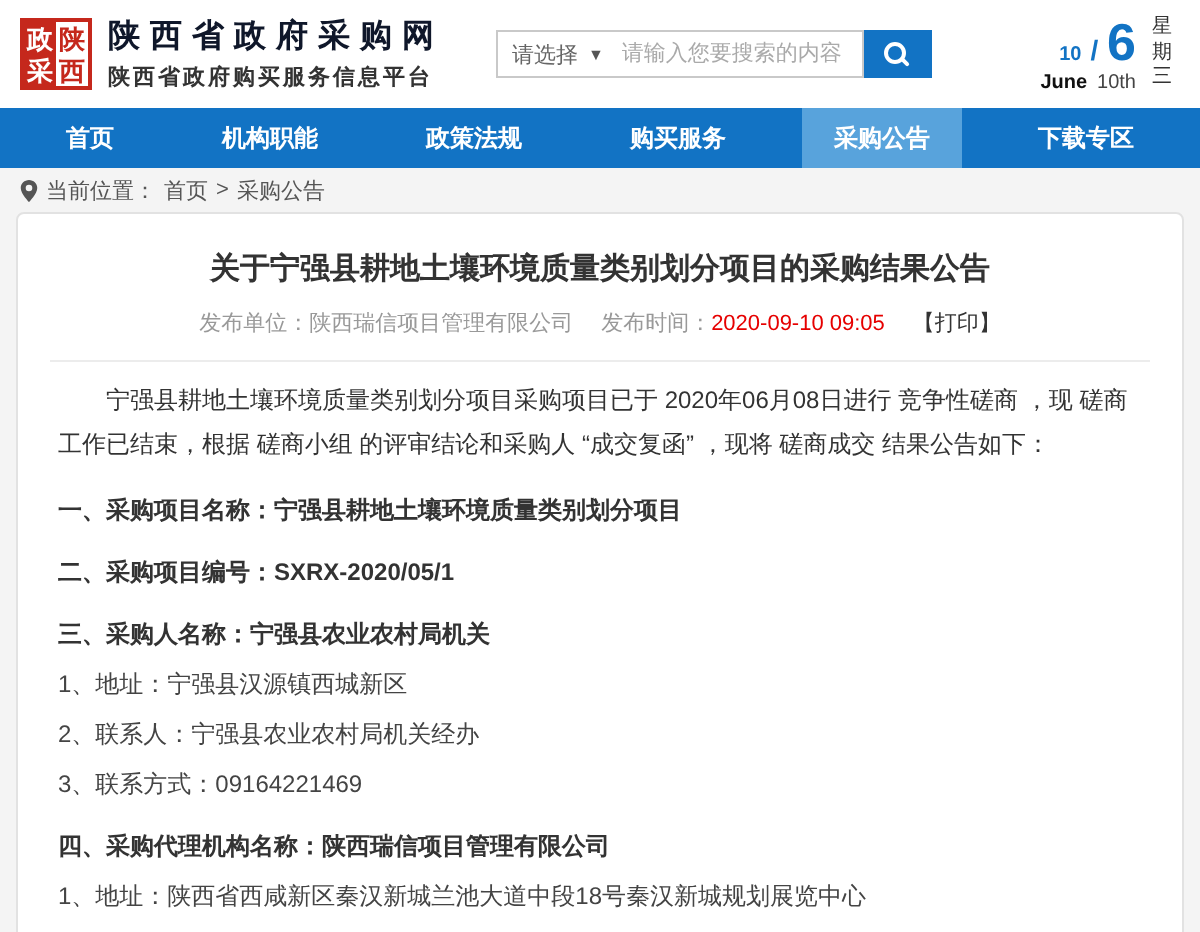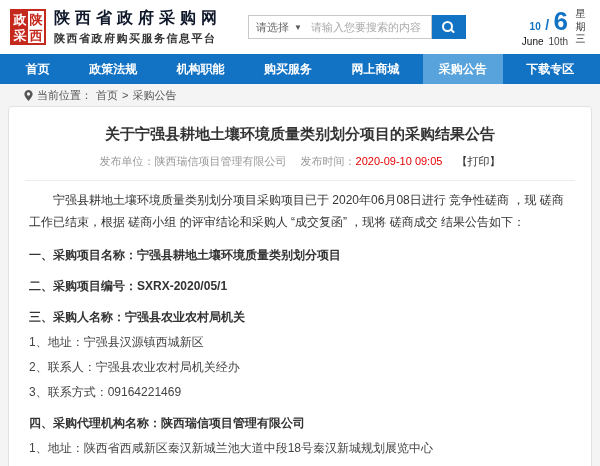--- a/index.html
+++ b/index.html
@@ -57,40 +57,40 @@
     content:"";position:absolute;left:8px;top:9px;width:5px;height:2px;
     background:#fff;transform:rotate(45deg);border-radius:1px;
   }
   
   .datebox{margin-left:auto;display:flex;align-items:center;gap:7px;padding-right:4px;}
   .date-nums{text-align:right;line-height:1;}
   .d-small{font-size:10px;font-weight:bold;color:#1273c4;}
   .d-slash{font-size:14px;font-weight:bold;color:#1273c4;}
   .d-big{font-size:26px;font-weight:bold;color:#1273c4;}
   .date-en{font-size:10px;color:#444;margin-top:2px;text-align:right;}
-  .date-en .mon{font-weight:normal;color:#111;margin-right:5px;}
+  .date-en .mon{font-weight:bold;color:#111;margin-right:5px;}
   .weekday{
     width:11px;font-size:10px;color:#333;line-height:1.25;
-    word-break:break-all;text-align:center;
+    word-break:break-all;text-align:right;
   }
   
   .mainnav{
     height:30px;background:#1273c4;
     display:flex;justify-content:space-around;align-items:stretch;
     padding:0 6px;
   }
   .nav-item{
     color:#fff;font-size:12px;font-weight:bold;line-height:30px;
     padding:0 16px;text-decoration:none;cursor:pointer;white-space:nowrap;
   }
   .nav-item.active{background:#58a3dc;}
   
   .crumbbar{
     height:18px;display:flex;align-items:center;gap:4px;
-    padding:2px 24px 0;font-size:11px;color:#555;
+    padding:2px 10px 0;font-size:11px;color:#555;
   }
   .crumbbar a{color:#555;text-decoration:none;cursor:pointer;}
   .pin-svg{width:9px;height:11px;display:block;}
   
   .card{
     margin:2px 8px 0;background:#fff;
     border:1px solid #e2e2e2;border-radius:4px;
     padding:16px 14px 18px;box-sizing:border-box;
     min-height:358px;
   }
@@ -154,24 +154,23 @@
         <div class="date-en">
           <span class="mon">June</span><span>10th</span>
         </div>
       </div>
       <div class="weekday">星期三</div>
     </div>
   </header>
 
   <nav class="mainnav" id="nav">
       <a class="nav-item">首页</a>
+      <a class="nav-item">机构职能</a>
       <a class="nav-item">政策法规</a>
-      <a class="nav-item">机构职能</a>
       <a class="nav-item">购买服务</a>
-      <a class="nav-item">网上商城</a>
       <a class="nav-item active">采购公告</a>
       <a class="nav-item">下载专区</a>
     </nav>
 
   <div class="crumbbar">
     <svg class="pin-svg" viewBox="0 0 12 16">
       <path d="M6 0C2.7 0 0 2.6 0 5.8 0 10 6 16 6 16s6-6 6-10.2C12 2.6 9.3 0 6 0zm0 8.2a2.4 2.4 0 110-4.8 2.4 2.4 0 010 4.8z" fill="#555"></path>
     </svg>
     <span>当前位置：</span>
     <a>首页</a>

